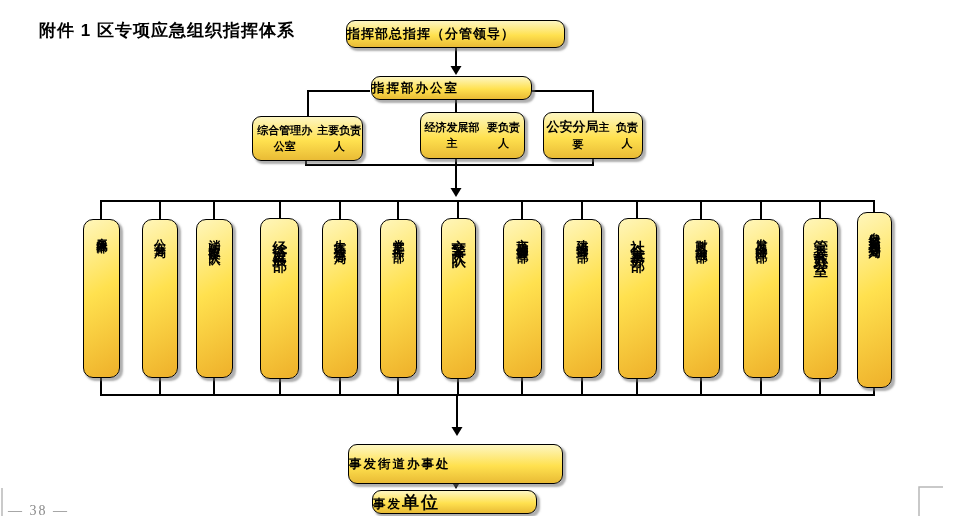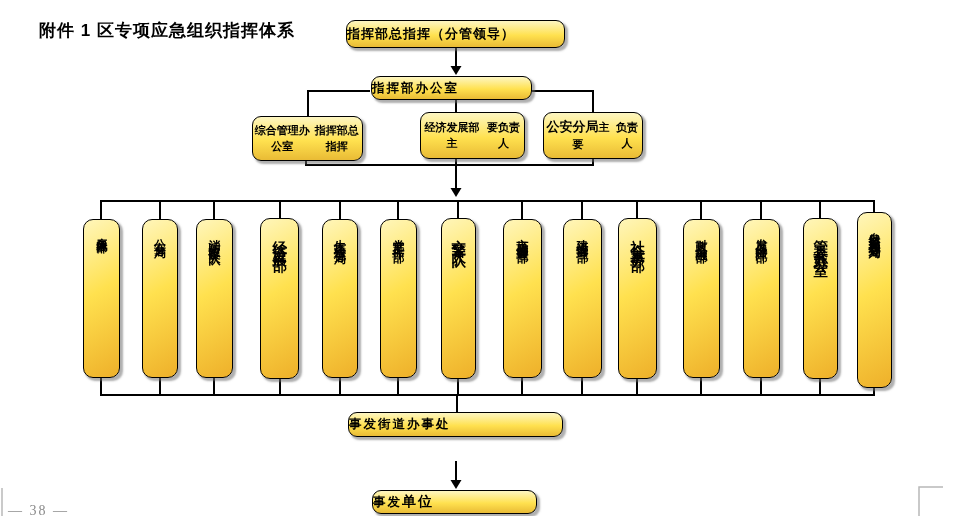--- a/index.html
+++ b/index.html
@@ -47,21 +47,21 @@
   }
   .v .vtext {
     writing-mode:vertical-rl; text-orientation:upright;
     font-size:12px; letter-spacing:3px; line-height:1;
   }
   .v-small .vtext { font-size:11px;  letter-spacing:1px; }
   .v-tight .vtext { letter-spacing:2px; }
   .v-em .vtext   { font-size:14.5px; letter-spacing:4.5px; font-family:"Liberation Sans", sans-serif; }
 
   .unit-normal { font-size:12.5px; }
-  .unit-bold   { font-size:14px; font-family:"Liberation Sans", sans-serif; }
+  .unit-bold   { font-size:17px; font-family:"Liberation Sans", sans-serif; }
 </style>
 </head>
 <body>
 
 <div class="canvas">
 
   <svg class="connectors" viewBox="0 0 959 516" xmlns="http://www.w3.org/2000/svg">
     <g stroke="#000000" stroke-width="2" fill="none">
       <line x1="456" y1="48" x2="456" y2="67"></line>
       <line x1="456" y1="100" x2="456" y2="113"></line>
@@ -125,21 +125,21 @@
   <div class="box h root" style="left:346px;top:20px;width:219px;height:28px">
     <span>指挥部总指挥（分管领导）</span>
   </div>
 
   <div class="box h office" style="left:371px;top:76px;width:161px;height:24px">
     <span>指挥部办公室</span>
   </div>
 
   <div class="box h leader" style="left:252px;top:116px;width:111px;height:45px">
     <span>综合管理办公室</span>
-    <span class="l2">指挥部总指挥</span>
+    <span class="l2">主要负责人</span>
   </div>
 
   <div class="box h leader" style="left:420px;top:112px;width:105px;height:47px">
     <span>经济发展部主</span>
     <span class="l2">要负责人</span>
   </div>
 
   <div class="box h leader" style="left:543px;top:112px;width:100px;height:47px">
     <span><span class="embold">公安分局</span><span>主要</span></span>
     <span class="l2">负责人</span>
@@ -181,21 +181,21 @@
   <div class="box v" style="left:743px;top:219px;width:37px;height:159px">
     <span class="vtext">发展保障部</span>
   </div>
   <div class="box v v-em" style="left:803px;top:218px;width:35px;height:161px">
     <span class="vtext">管委会办公室</span>
   </div>
   <div class="box v v-tight" style="left:857px;top:212px;width:35px;height:176px">
     <span class="vtext">自然资源和规划分局</span>
   </div>
 
-  <div class="box h street" style="left:348px;top:412px;width:215px;height:25px">
+  <div class="box h street" style="left:348px;top:444px;width:215px;height:40px">
     <span>事发街道办事处</span>
   </div>
 
   <div class="box h street" style="left:372px;top:490px;width:165px;height:24px">
     <span><span class="unit-normal">事发</span><span class="unit-bold">单位</span></span>
   </div>
 
   <div class="footer-num">— 38 —</div>
 
 </div>

